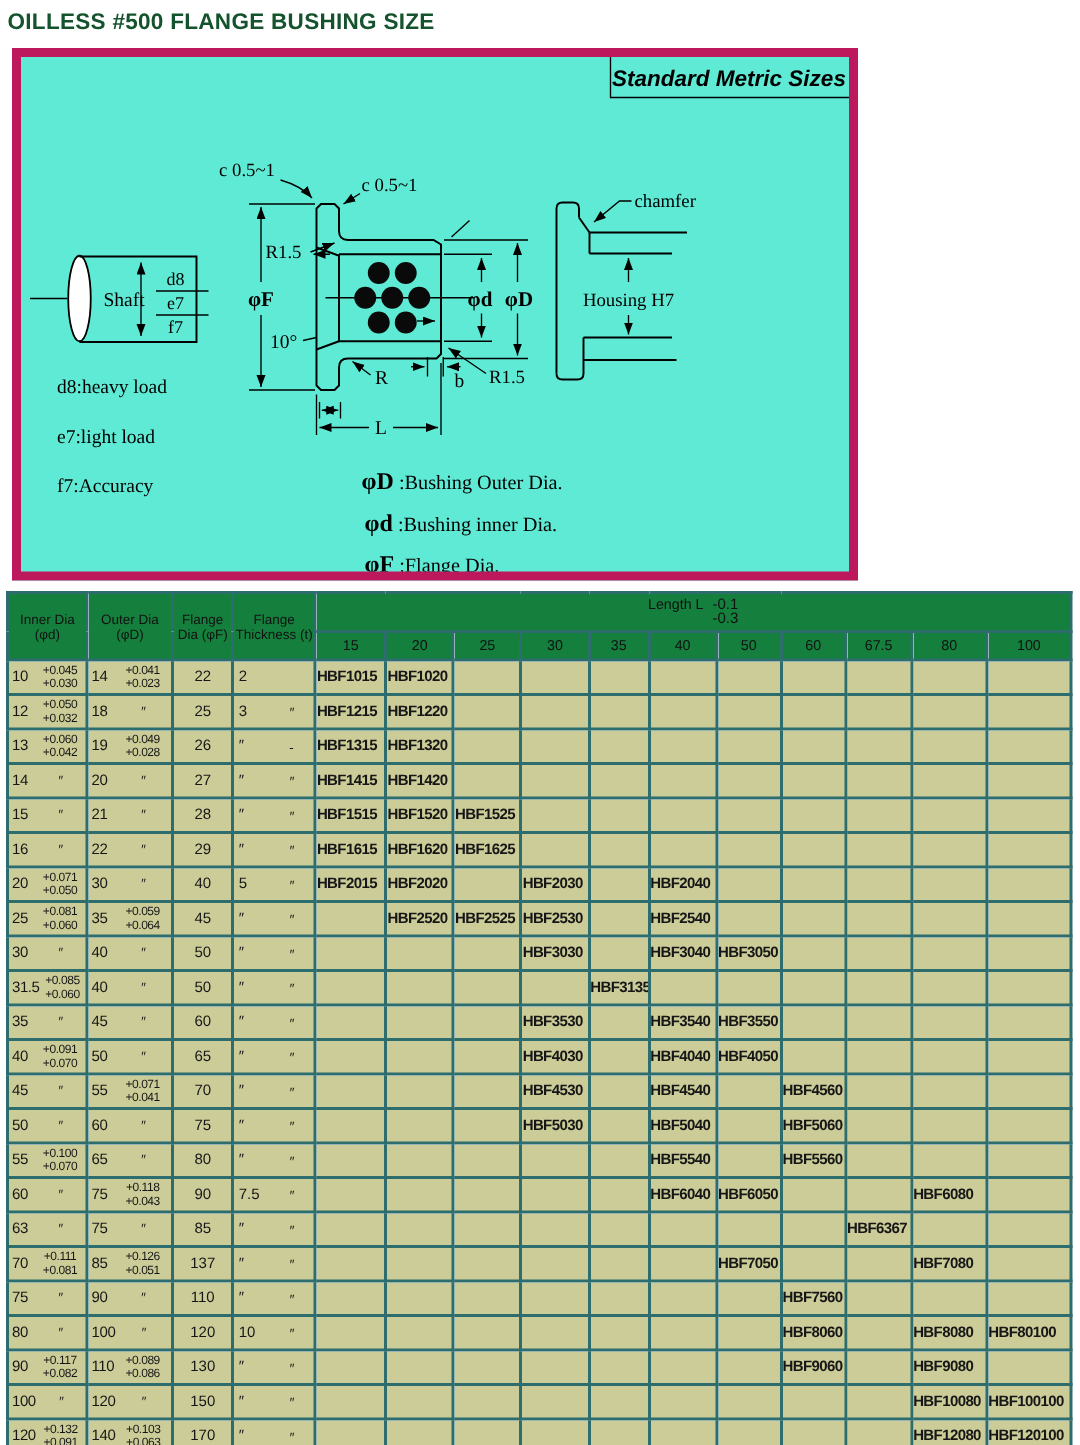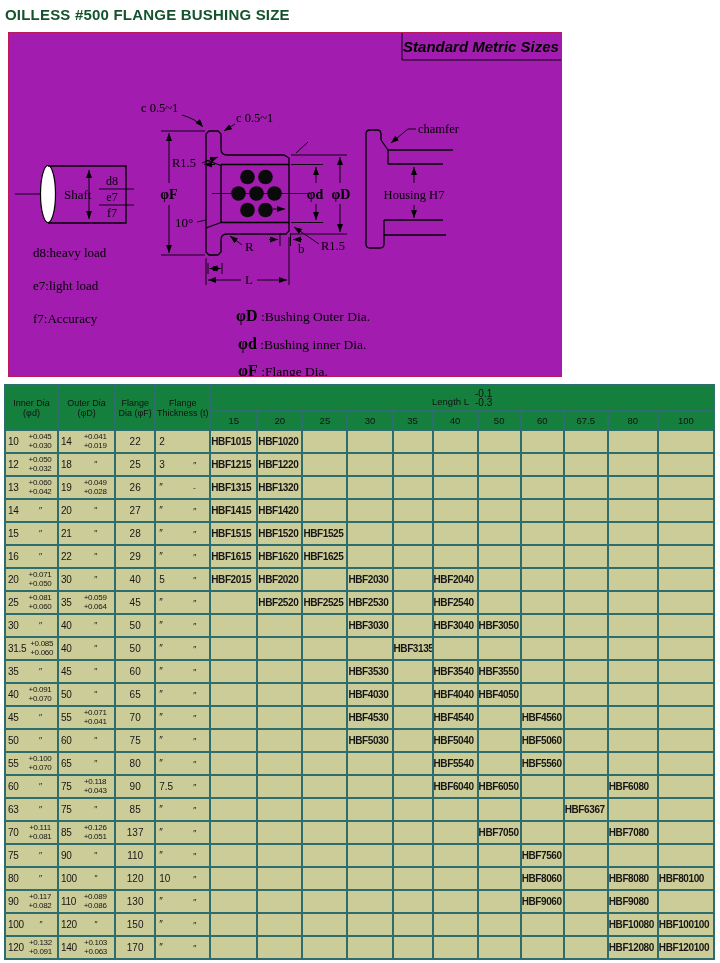--- a/index.html
+++ b/index.html
@@ -1,36 +1,36 @@
 <!DOCTYPE html>
 <html><head>
 <meta charset="utf-8">
 <style>
   html,body{margin:0;padding:0;background:#ffffff;}
   body{width:720px;font-family:"Liberation Sans",sans-serif;}
   .page-title{font-size:15px;font-weight:bold;color:#14532d;margin:6px 0 9px 5px;letter-spacing:.2px;
     font-family:"Liberation Sans",sans-serif;}
-  .diagram-box{width:552px;height:343px;border:1px solid #be185d;margin-left:8px;background:#a21caf;}
+  .diagram-box{width:552px;height:343px;border:6px solid #be185d;margin-left:8px;background:#5eead4;}
   svg{display:block;}
   svg text{font-family:"Liberation Serif",serif;fill:#000;}
   .smtext{font-family:"Liberation Sans",sans-serif;font-weight:bold;font-style:italic;font-size:15px;}
   .lbl{font-size:12.5px;}
   .lbl13{font-size:13px;}
   .phi-big{font-size:14px;font-weight:bold;}
   .leg-sym{font-size:16px;font-weight:bold;}
   .leg-txt{font-size:13.5px;}
   .outline{fill:none;stroke:#000;stroke-width:1.3;}
   .thin{fill:none;stroke:#000;stroke-width:0.9;}
   table.size{border-collapse:collapse;table-layout:fixed;width:711px;margin:7px 0 0 4px;}
   table.size th,table.size td{border:2px solid #2d6d6d;padding:0;overflow:hidden;}
   table.size th{background:#15803d;font-weight:normal;font-size:9px;line-height:10px;color:#111;}
   table.size td{background:#cccc99;font-size:10px;color:#161616;height:21px;}
   tr.len-row th{height:17px;font-size:9.5px;}
   tr.top-row th{height:24px;}
-  .len-wrap{display:flex;justify-content:center;align-items:flex-end;gap:6px;}
+  .len-wrap{display:flex;justify-content:center;align-items:flex-start;gap:6px;}
   .len-label{font-size:9.5px;}
   .tolstack{display:flex;flex-direction:column;align-items:flex-start;font-size:10px;line-height:9px;}
   .cellflex{display:flex;align-items:center;height:100%;width:100%;}
   .num{margin-left:2px;min-width:15px;text-align:left;font-size:10px;letter-spacing:-0.3px;white-space:nowrap;}
   .tolcol{flex:1;display:flex;flex-direction:column;justify-content:center;align-items:center;
     font-size:8px;line-height:8.5px;letter-spacing:-0.3px;}
   .ditto{font-size:9px;font-style:italic;color:#222;}
   .tv{margin-left:3px;width:40%;text-align:left;white-space:nowrap;}
   .tm{width:60%;text-align:center;font-style:italic;font-size:9px;}
   td.part{font-weight:bold;font-size:9.5px;letter-spacing:-0.4px;white-space:nowrap;
@@ -231,21 +231,21 @@
               <span>+0.045</span>
               <span>+0.030</span>
             </div>
           </div>
         </td>
         <td>
           <div class="cellflex">
             <span class="num">14</span>
             <div class="tolcol">
               <span>+0.041</span>
-              <span>+0.019</span>
+              <span>+0.023</span>
             </div>
           </div>
         </td>
         <td class="fd">22</td>
         <td>
           <div class="cellflex">
             <span class="tv">2</span>
             <span class="tm"></span>
           </div>
         </td>

